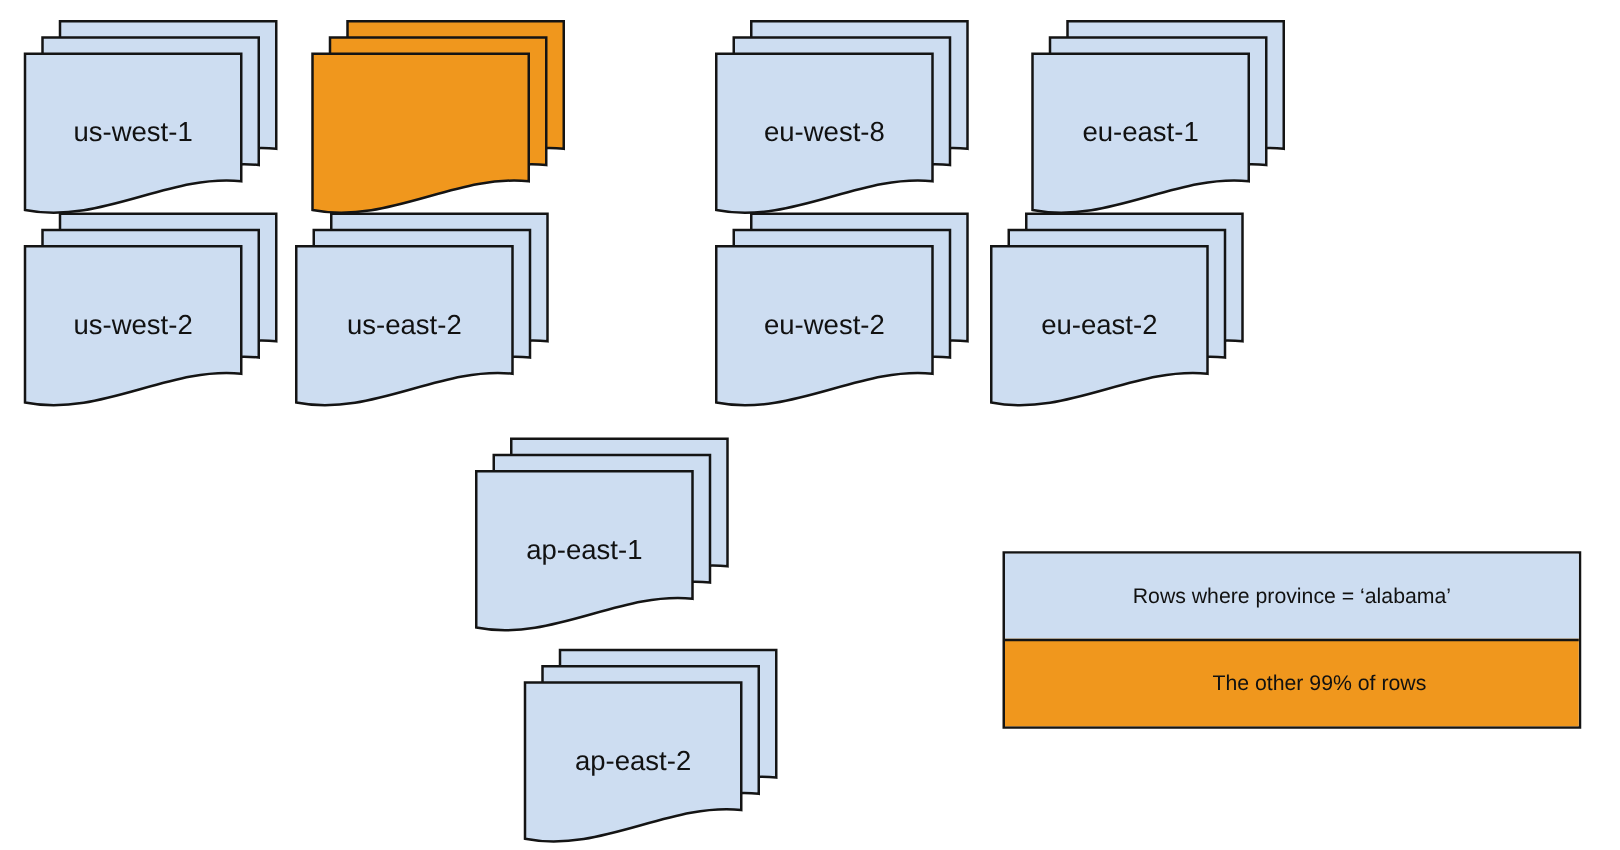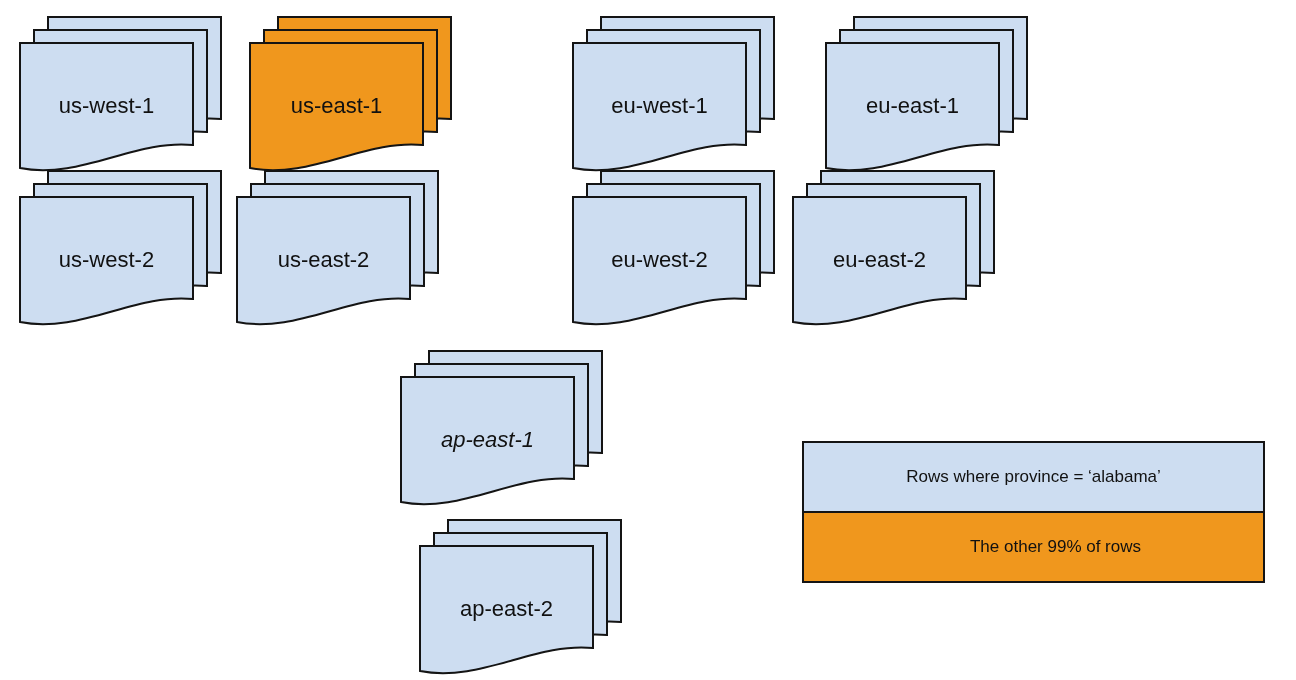--- a/index.html
+++ b/index.html
@@ -76,30 +76,29 @@
     </svg>
     <div class="doc-label">us-west-1</div>
   </div>
 
   <div class="doc-stack" style="left: 250px; top: 17px;">
     <svg class="stack-svg" width="205" height="160" viewBox="-2 -2 205 160">
       <path class="doc-shape" transform="translate(28,0)" d="M0,0 L173,0 L173,102 C115,96 60,137 0,125 Z" fill="#f0971d" stroke="#141414"></path>
       <path class="doc-shape" transform="translate(14,13)" d="M0,0 L173,0 L173,102 C115,96 60,137 0,125 Z" fill="#f0971d" stroke="#141414"></path>
       <path class="doc-shape" transform="translate(0,26)" d="M0,0 L173,0 L173,102 C115,96 60,137 0,125 Z" fill="#f0971d" stroke="#141414"></path>
     </svg>
-    <div class="doc-label">us-east-1</div>
   </div>
 
   <div class="doc-stack" style="left: 573px; top: 17px;">
     <svg class="stack-svg" width="205" height="160" viewBox="-2 -2 205 160">
       <path class="doc-shape" transform="translate(28,0)" d="M0,0 L173,0 L173,102 C115,96 60,137 0,125 Z" fill="#cdddf1" stroke="#141414"></path>
       <path class="doc-shape" transform="translate(14,13)" d="M0,0 L173,0 L173,102 C115,96 60,137 0,125 Z" fill="#cdddf1" stroke="#141414"></path>
       <path class="doc-shape" transform="translate(0,26)" d="M0,0 L173,0 L173,102 C115,96 60,137 0,125 Z" fill="#cdddf1" stroke="#141414"></path>
     </svg>
-    <div class="doc-label">eu-west-1</div>
+    <div class="doc-label">eu-west-8</div>
   </div>
 
   <div class="doc-stack" style="left: 826px; top: 17px;">
     <svg class="stack-svg" width="205" height="160" viewBox="-2 -2 205 160">
       <path class="doc-shape" transform="translate(28,0)" d="M0,0 L173,0 L173,102 C115,96 60,137 0,125 Z" fill="#cdddf1" stroke="#141414"></path>
       <path class="doc-shape" transform="translate(14,13)" d="M0,0 L173,0 L173,102 C115,96 60,137 0,125 Z" fill="#cdddf1" stroke="#141414"></path>
       <path class="doc-shape" transform="translate(0,26)" d="M0,0 L173,0 L173,102 C115,96 60,137 0,125 Z" fill="#cdddf1" stroke="#141414"></path>
     </svg>
     <div class="doc-label">eu-east-1</div>
   </div>
@@ -133,21 +132,21 @@
 
   <div class="doc-stack" style="left: 793px; top: 171px;">
     <svg class="stack-svg" width="205" height="160" viewBox="-2 -2 205 160">
       <path class="doc-shape" transform="translate(28,0)" d="M0,0 L173,0 L173,102 C115,96 60,137 0,125 Z" fill="#cdddf1" stroke="#141414"></path>
       <path class="doc-shape" transform="translate(14,13)" d="M0,0 L173,0 L173,102 C115,96 60,137 0,125 Z" fill="#cdddf1" stroke="#141414"></path>
       <path class="doc-shape" transform="translate(0,26)" d="M0,0 L173,0 L173,102 C115,96 60,137 0,125 Z" fill="#cdddf1" stroke="#141414"></path>
     </svg>
     <div class="doc-label">eu-east-2</div>
   </div>
 
-  <div class="doc-stack" style="left: 401px; top: 351px; font-style: italic;">
+  <div class="doc-stack" style="left: 381px; top: 351px;">
     <svg class="stack-svg" width="205" height="160" viewBox="-2 -2 205 160">
       <path class="doc-shape" transform="translate(28,0)" d="M0,0 L173,0 L173,102 C115,96 60,137 0,125 Z" fill="#cdddf1" stroke="#141414"></path>
       <path class="doc-shape" transform="translate(14,13)" d="M0,0 L173,0 L173,102 C115,96 60,137 0,125 Z" fill="#cdddf1" stroke="#141414"></path>
       <path class="doc-shape" transform="translate(0,26)" d="M0,0 L173,0 L173,102 C115,96 60,137 0,125 Z" fill="#cdddf1" stroke="#141414"></path>
     </svg>
     <div class="doc-label">ap-east-1</div>
   </div>
 
   <div class="doc-stack" style="left: 389px; top: 520px; margin-left: 31px;">
     <svg class="stack-svg" width="205" height="160" viewBox="-2 -2 205 160">

